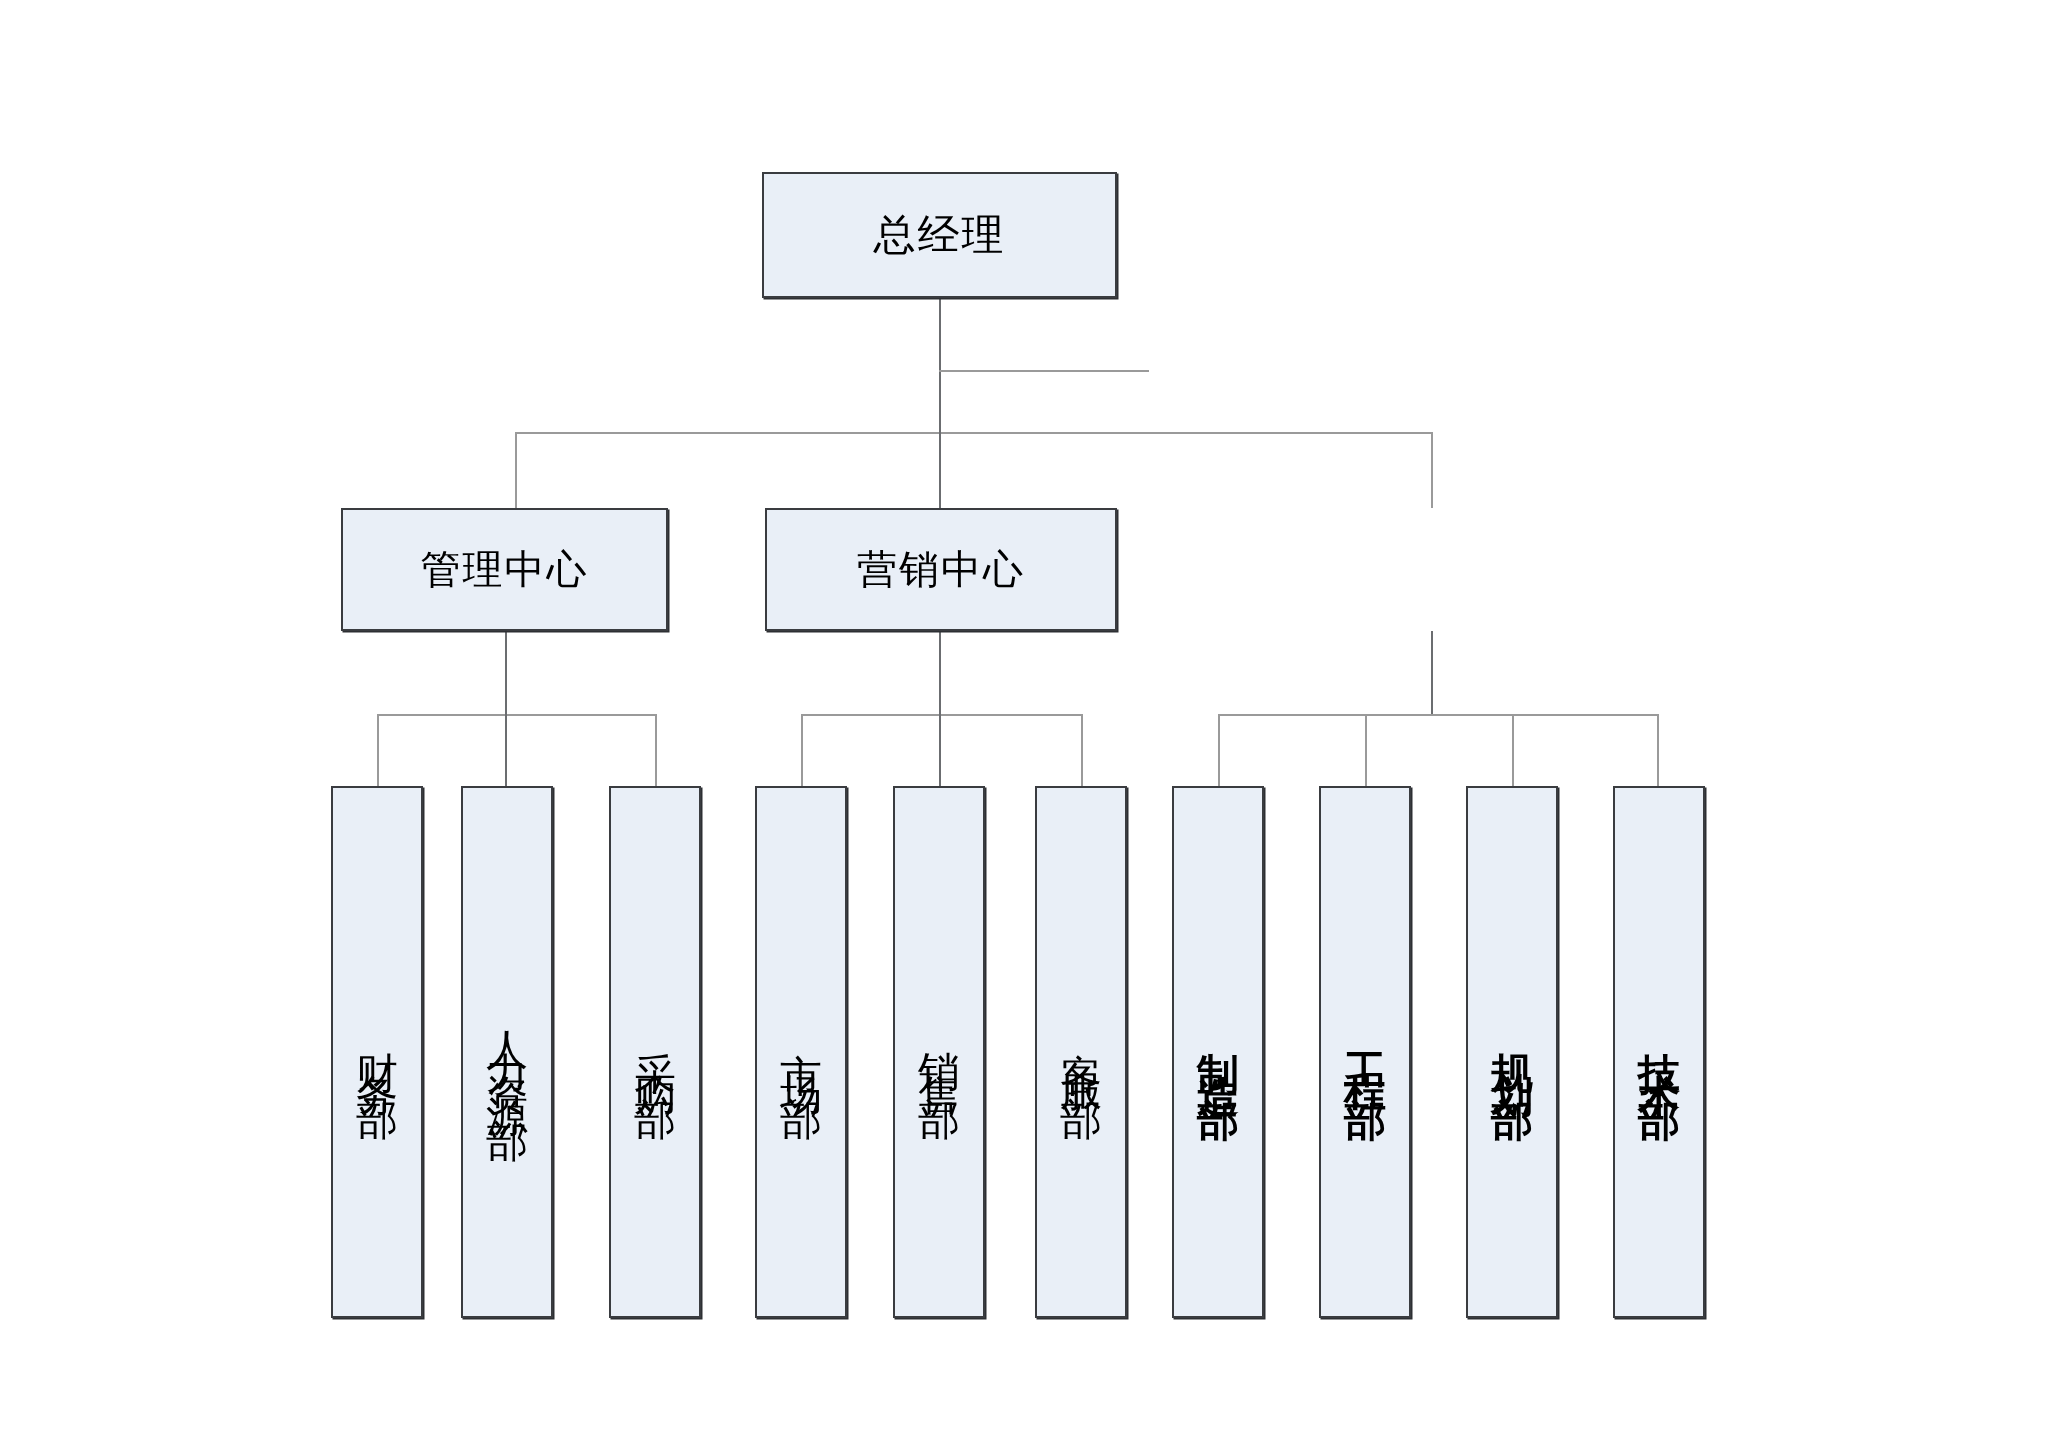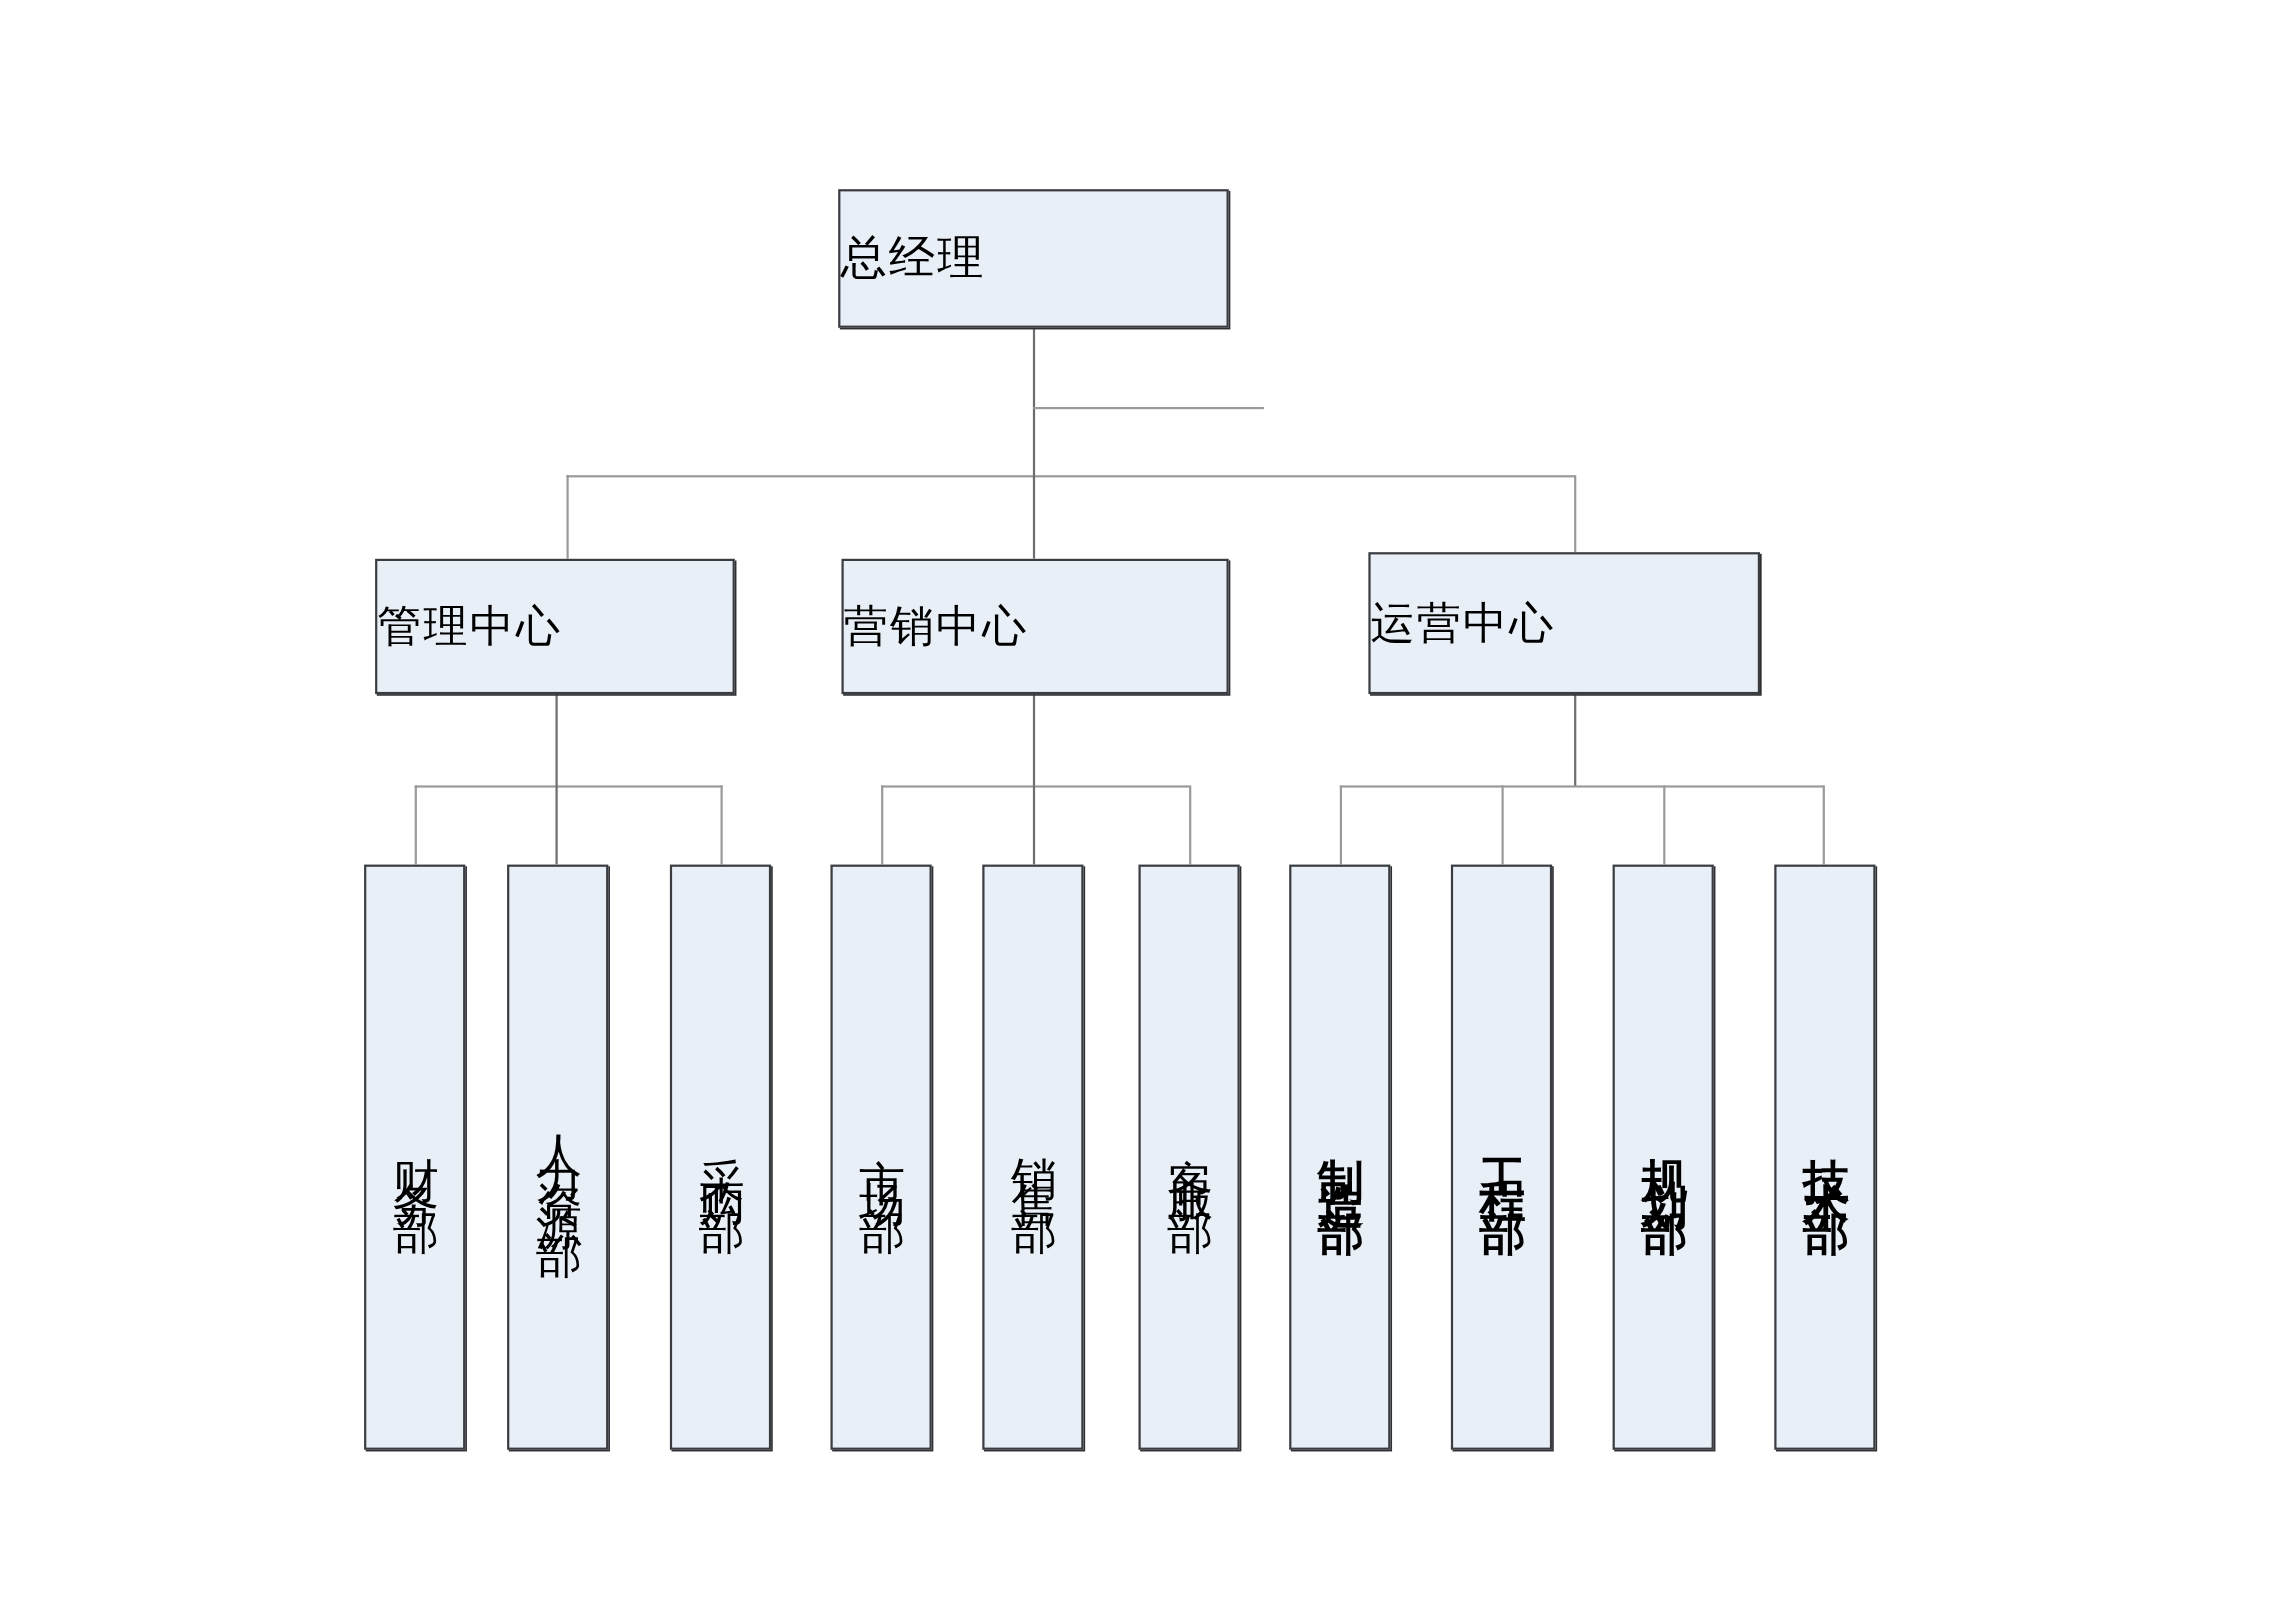--- a/index.html
+++ b/index.html
@@ -20,21 +20,21 @@
 
   
   .node {
     position: absolute;
     box-sizing: border-box;
     background: #e9eff7;
     border: 2px solid #3a3c40;
     box-shadow: 1.5px 1.5px 0 0 #2d2f33;
     display: flex;
     align-items: center;
-    justify-content: flex-start;
+    justify-content: center;
     color: #000000;
   }
   .node .label {
     font-size: 40px;
     line-height: 1.15;
     letter-spacing: 2px;
     white-space: pre;
     text-align: center;
   }
 
@@ -108,23 +108,20 @@
 
 
   <div class="node level2" style="left:341px; top:508px; width:327px; height:123px;">
     <span class="label">管理中心</span>
   </div>
 
   <div class="node level2" style="left:765px; top:508px; width:352px; height:123px;">
     <span class="label">营销中心</span>
   </div>
 
-  <div class="node level2" style="left:1244px; top:502px; width:356px; height:129px;">
-    <span class="label">运营中心</span>
-  </div>
 
   <div class="node dept" style="left:331px; top:786px; width:92px; height:532px;">
     <span class="label">财务部</span>
   </div>
 
   <div class="node dept" style="left:461px; top:786px; width:92px; height:532px;">
     <span class="label">人力资源部</span>
   </div>
 
   <div class="node dept" style="left:609px; top:786px; width:92px; height:532px;">

